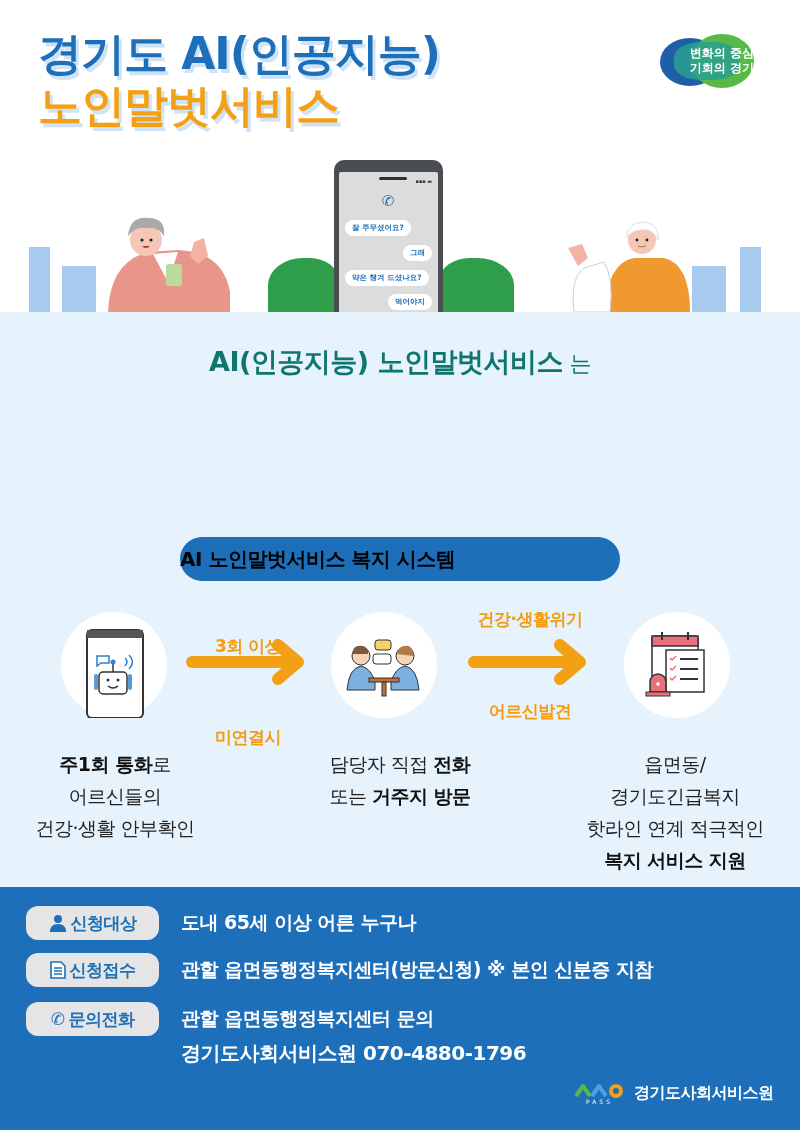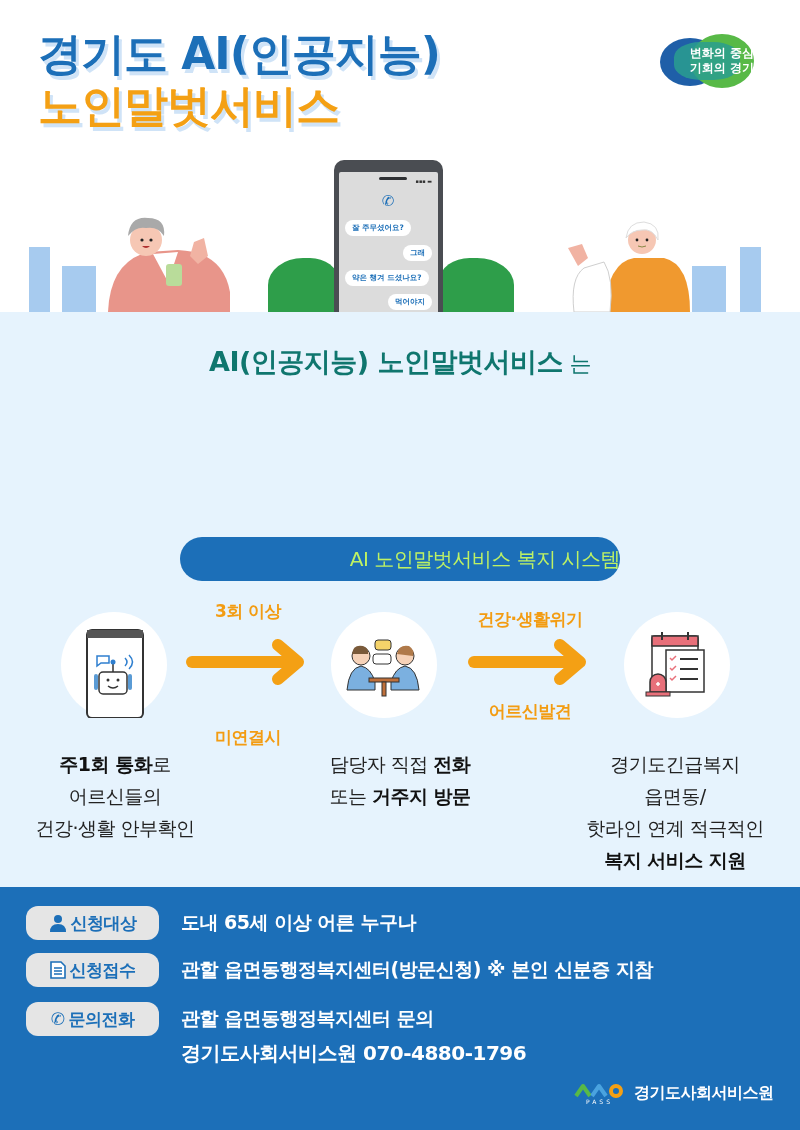--- a/index.html
+++ b/index.html
@@ -30,21 +30,21 @@
   .bubble { position: absolute; background: #fff; color: #1c6fb8; font-weight: 700; font-size: 7.5px; padding: 3px 7px; border-radius: 8px; white-space: nowrap; }
 
   .person { position: absolute; }
 
   .mid { position: absolute; left: 0; top: 312px; width: 800px; height: 575px; background: #e6f3fd; }
   .intro { position: absolute; left: 0; top: 344px; width: 800px; text-align: center; }
   .intro-title { font-size: 27px; font-weight: 900; letter-spacing: -0.5px; color: #0f766e; }
   .intro-title .suffix { font-weight: 400; font-size: 22px; }
   .intro-body { margin-top: 8px; font-size: 21px; line-height: 43px; color: #222; letter-spacing: -0.5px; }
 
-  .sys-pill { position: absolute; left: 180px; top: 537px; width: 440px; height: 44px; background: #1c6fb8; border-radius: 22px; color: #bef264; font-weight: 400; font-size: 20px; text-align: right; line-height: 44px; letter-spacing: -0.5px; }
+  .sys-pill { position: absolute; left: 180px; top: 537px; width: 440px; height: 44px; background: #1c6fb8; border-radius: 22px; color: #000000; font-weight: 700; font-size: 20px; text-align: left; line-height: 44px; letter-spacing: -0.5px; }
 
   .circle { position: absolute; width: 106px; height: 106px; border-radius: 50%; background: #fff; top: 612px; }
   .arrow { position: absolute; top: 639px; width: 124px; height: 46px; }
   .arrow-label { position: absolute; width: 160px; text-align: center; color: #f39c12; font-weight: 900; font-size: 17px; letter-spacing: -0.5px; }
 
   .step-text { position: absolute; top: 748px; text-align: center; font-size: 19px; line-height: 32px; color: #222; letter-spacing: -0.5px; }
   .step-text b { font-weight: 900; color: #111; }
 
   .bottom { position: absolute; left: 0; top: 887px; width: 800px; height: 243px; background: #1c6fb8; }
   .row { position: absolute; left: 26px; height: 34px; display: flex; align-items: center; }
@@ -180,37 +180,37 @@
 
 <svg class="arrow" style="left:186px;" viewBox="0 0 124 46">
   <line x1="6" y1="23" x2="106" y2="23" stroke="#f4a014" stroke-width="12" stroke-linecap="round"></line>
   <path d="M92 6 L112 23 L92 40" stroke="#f4a014" stroke-width="12" fill="none" stroke-linecap="round" stroke-linejoin="round"></path>
 </svg>
 <svg class="arrow" style="left:468px;" viewBox="0 0 124 46">
   <line x1="6" y1="23" x2="106" y2="23" stroke="#f4a014" stroke-width="12" stroke-linecap="round"></line>
   <path d="M92 6 L112 23 L92 40" stroke="#f4a014" stroke-width="12" fill="none" stroke-linecap="round" stroke-linejoin="round"></path>
 </svg>
 
-<div class="arrow-label" style="left:168px;top:600px;">3회 이상</div>
+<div class="arrow-label" style="left:168px;top:635px;">3회 이상</div>
 <div class="arrow-label" style="left:168px;top:700px;margin-top:26px;">미연결시</div>
 <div class="arrow-label" style="left:450px;top:608px;">건강·생활위기</div>
 <div class="arrow-label" style="left:450px;top:700px;">어르신발견</div>
 
 <div class="step-text" style="left:0px;width:230px;">
   <div><b>주1회 통화</b><span>로</span></div>
   <div>어르신들의</div>
   <div>건강·생활 안부확인</div>
 </div>
 <div class="step-text" style="left:270px;width:260px;">
   <div><span>담당자 직접 </span><b>전화</b></div>
   <div><span>또는 </span><b>거주지 방문</b></div>
 </div>
 <div class="step-text" style="left:550px;width:250px;">
+  <div>읍면동/</div>
   <div>경기도긴급복지</div>
-  <div>읍면동/</div>
   <div>핫라인 연계 적극적인</div>
   <div><b>복지 서비스 지원</b></div>
 </div>
 
 <div class="bottom"></div>
 
 <div class="row" style="top:906px;">
   <div class="tag">
     <svg width="18" height="18" viewBox="0 0 18 18">
         <circle cx="9" cy="5" r="4" fill="#1c6fb8"></circle>

